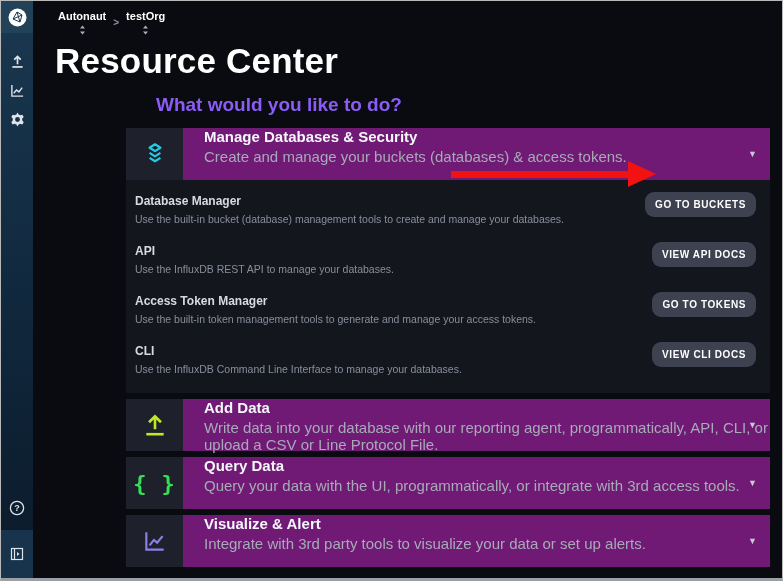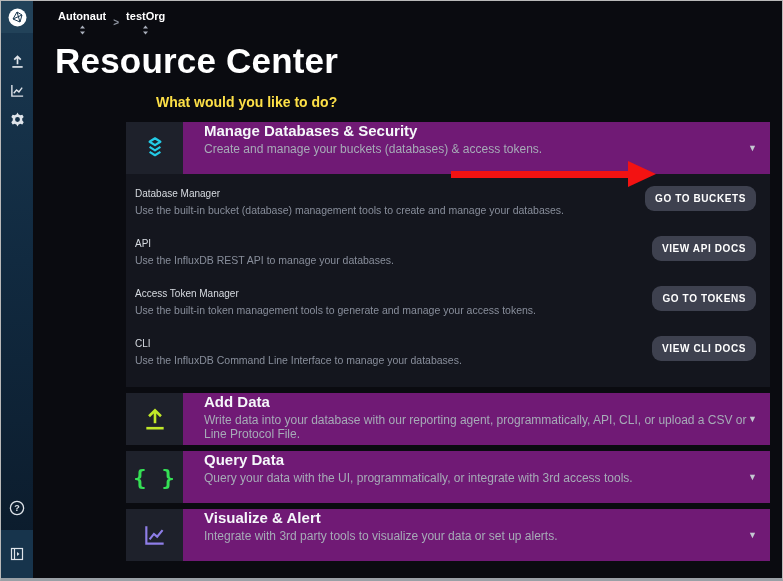--- a/index.html
+++ b/index.html
@@ -26,32 +26,32 @@
   .help-cell { padding:10px 0 22px 0; }
   .collapse-cell { width:32px; height:48px; background:#17344c; display:flex; align-items:center; justify-content:center; cursor:pointer; }
   
   .content { position:absolute; left:32px; top:0; right:0; bottom:0; }
   .breadcrumb { display:flex; align-items:center; gap:7px; margin:9px 0 0 25px; color:#fff; font-size:11px; font-weight:bold; }
   .crumb { display:flex; align-items:center; gap:3px; cursor:pointer;flex-direction:column; }
   .crumb-caret { color:#aab0bc; display:flex; }
   .crumb-sep { color:#8e94a0; font-size:10px; font-weight:bold; }
   .page-title { color:#fff; font-size:35px; font-weight:bold; letter-spacing:0.2px; margin:6px 0 0 22px; }
   .main-col { margin:0 12px 0 93px; }
-  .subtitle { color:#fde047; font-size:14px; font-weight:bold; margin:13px 0 12px 30px; }
+  .subtitle { color:#8b5cf6; font-size:19px; font-weight:bold; margin:13px 0 12px 30px; }
   
   .card { margin-bottom:6px; }
   .card-header { display:flex; height:52px; cursor:pointer; }
   .icon-cell { width:57px; background:#1e212b; display:flex; align-items:center; justify-content:center; flex:0 0 57px; }
   .header-main { flex:1; background:#701a75; display:flex; align-items:flex-start; position:relative; padding-left:21px; }
   .header-text .card-title { color:#f5f7fa; font-size:15px; font-weight:bold; margin-bottom:3px; }
-  .header-text .card-desc { color:#a6abb7; font-size:12px; }
+  .header-text .card-desc { color:#a6abb7; font-size:15px; }
   .header-chevron { position:absolute; right:13px; top:50%; transform:translateY(-50%); color:#c4c9d1; font-size:9px; }
   .card-body { background:#14161e; padding:5px 0 8px 0; }
   .row { position:relative; height:50px; padding:9px 14px 0 9px; }
-  .row-title { color:#d7dbe1; font-size:10px; font-weight:normal; margin-bottom:5px; }
+  .row-title { color:#d7dbe1; font-size:12px; font-weight:bold; margin-bottom:5px; }
   .row-desc { color:#888e9b; font-size:10.5px; }
   .row-btn {
     position:absolute; right:14px; top:7px; background:#3e414f; color:#fff;
     border:none; border-radius:9px; font-family:"Liberation Sans", sans-serif;
     font-size:10px; font-weight:bold; letter-spacing:0.6px; padding:7px 10px; cursor:pointer;
   }
   .braces { font-family:"DejaVu Sans Mono", monospace; font-size:22px; font-weight:bold; letter-spacing:1px; }
   
   .red-arrow { position:absolute; left:450px; top:170px; width:177px; height:7px; background:#f31212; }
   .red-arrow::after {

